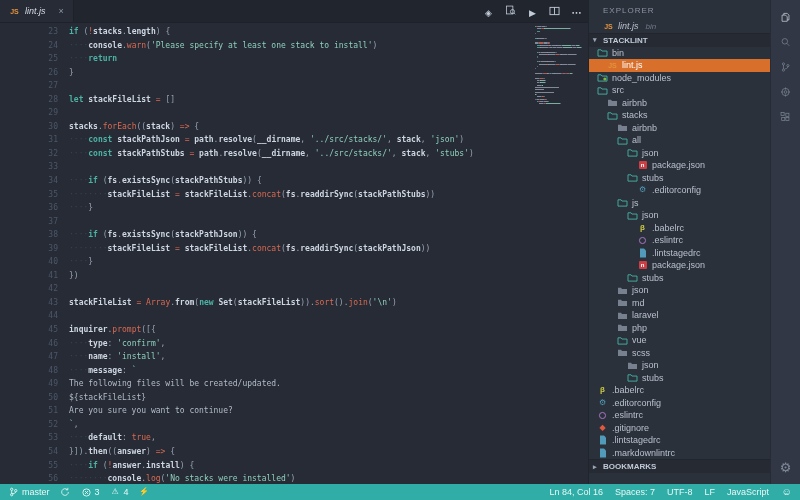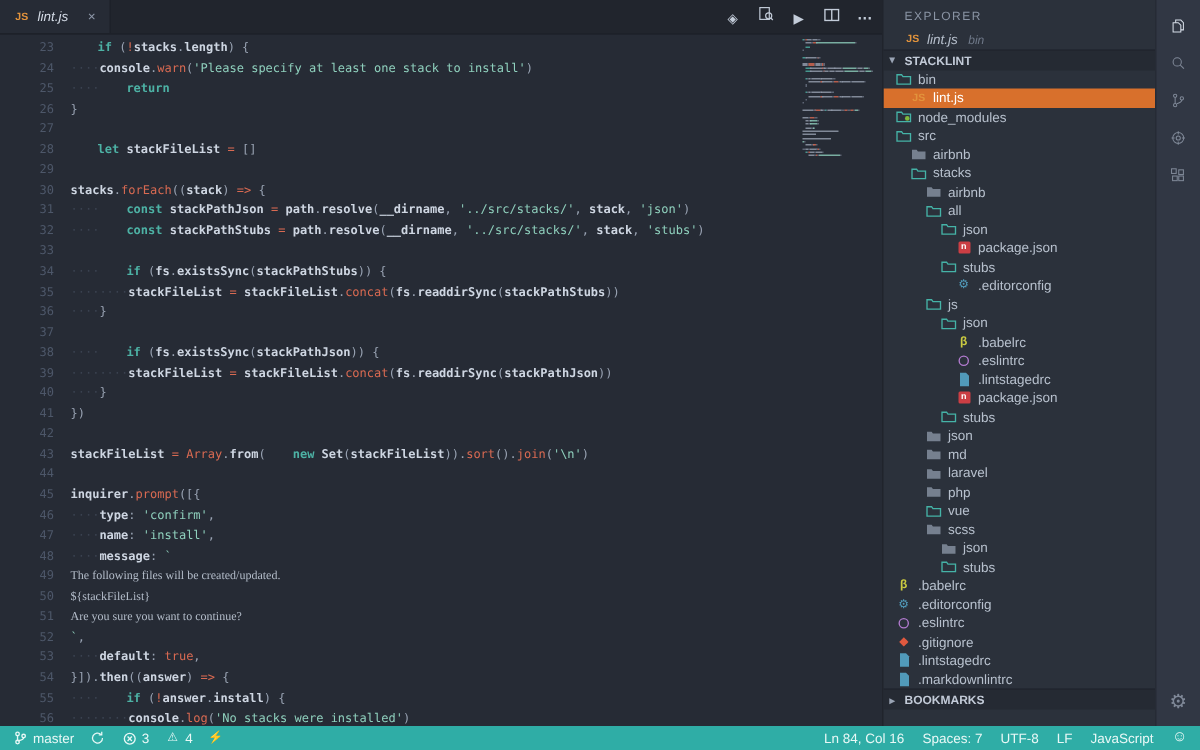--- a/index.html
+++ b/index.html
@@ -8,28 +8,28 @@
        font-family:"Liberation Sans",sans-serif;background:#262b35;}
   
   .editor-pane{position:relative;grid-column:1;grid-row:1;background:#262b35;overflow:hidden;}
   .tabbar{height:22px;background:#21252d;border-bottom:1px solid #1d2129;display:flex;align-items:stretch;position:relative;}
   .tab{display:flex;align-items:center;gap:5px;padding:0 9px;background:#262b35;border-right:1px solid #1d2129;font-size:9px;color:#d4dbe6;}
   .tab-title{font-style:italic;}
   .tab-close{color:#8d97a8;margin-left:8px;font-size:9px;cursor:pointer;}
   .editor-actions{position:absolute;right:6px;top:0;height:22px;display:flex;gap:11px;align-items:center;color:#c3ccd9;}
   .code{position:absolute;top:22px;left:0;right:56px;bottom:0;padding-top:3px;
         font-family:"DejaVu Sans Mono",monospace;font-size:8px;line-height:13.55px;white-space:pre;overflow:hidden;}
-  .line{display:flex;height:13.55px;}
+  .line{display:flex;height:13.55px;padding-left:22px;}
   .ln{flex:none;width:36px;text-align:right;padding-right:11px;color:#4d5769;}
-  .tk-k{color:#4db2a5;font-weight:bold;margin-left:18px;}
+  .tk-k{color:#4db2a5;font-weight:bold;}
   .tk-o{color:#d96a52;}
   .tk-s{color:#8fd0bd;}
   .tk-v{color:#ced6e2;font-weight:bold;}
   .tk-p{color:#99a3b3;}
-  .tk-t{color:#b3bcc9;font-family:Liberation Serif, serif;}
+  .tk-t{color:#b3bcc9;}
   .tk-w{color:#3a4250;}
   .minimap{position:absolute;top:26px;right:3px;width:50px;}
   .mm-row{display:flex;height:1.1px;margin-bottom:1.25px;}
   .mm-seg{height:1.1px;opacity:.8;}
   .mm-k{background:#4db2a5;} .mm-o{background:#d96a52;} .mm-s{background:#8fd0bd;}
   .mm-v{background:#98a1b1;} .mm-p{background:#6b7484;} .mm-t{background:#98a1b1;} .mm-w{background:transparent;}
   
   .sidebar{grid-column:2;grid-row:1;background:#2b313b;border-left:1px solid #20242c;overflow:hidden;color:#b7c0cd;}
   .explorer-title{height:20px;line-height:21px;padding-left:14px;font-size:8px;letter-spacing:1px;color:#8a94a4;}
   .section-header{height:13px;background:#252a33;border-top:1px solid #21252e;display:flex;align-items:center;gap:3px;

